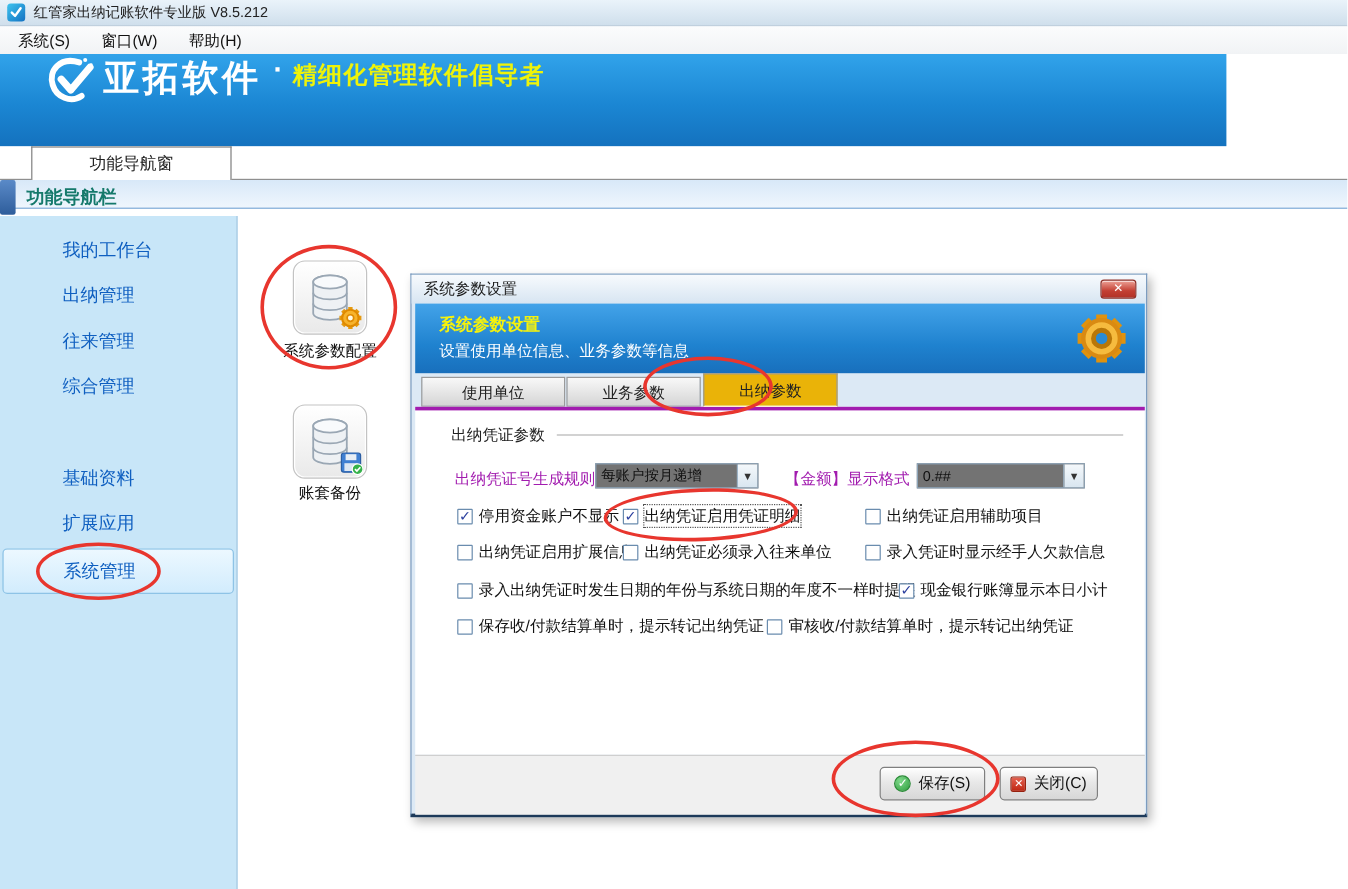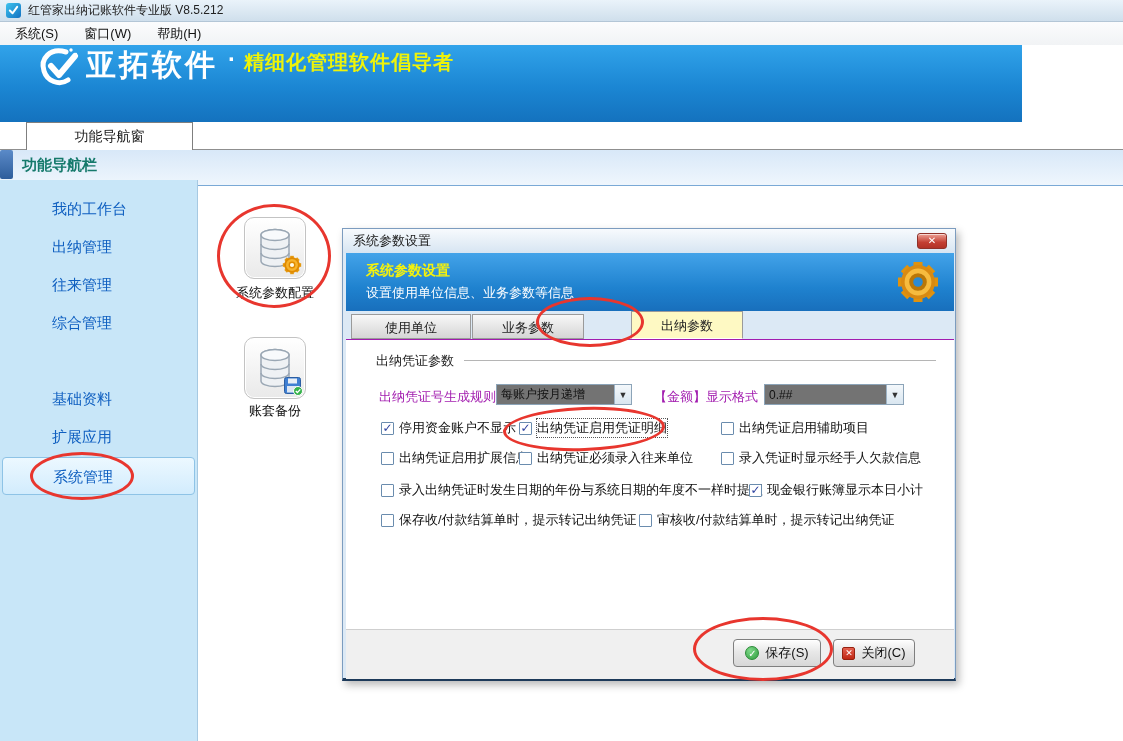--- a/index.html
+++ b/index.html
@@ -29,21 +29,21 @@
   .brand-slogan { color:#eef309; font-size:20px; font-weight:bold; letter-spacing:1px; padding-top:4px; }
 
   
   .tabrow { position:absolute; left:0; top:122px; width:1123px; height:28px; background:#fff;
     border-bottom:1px solid #8f8f8f; }
   .nav-tab { position:absolute; left:5px; top:0; width:167px; height:28px; background:#fff;
     border:1px solid #7f7f7f; border-bottom:none; font-size:14px; color:#222;
     display:flex; align-items:center; justify-content:center;margin-left:21px; }
 
   
-  .navheader { position:absolute; left:0; top:150px; width:1123px; height:36px;
+  .navheader { position:absolute; left:0; top:150px; width:1123px; height:24px;
     background:linear-gradient(180deg,#d8e8f8,#eff6fd); border-bottom:1px solid #7aa9d6; }
   .nav-accent { position:absolute; left:0; top:0; width:13px; height:29px; border-radius:2px;
     background:linear-gradient(180deg,#5a8ac8,#2e5d9b); }
   .nav-caption { position:absolute; left:22px; top:0; height:29px; line-height:29px;
     font-size:15px; font-weight:bold; color:#15796b; }
 
   
   .sidebar { position:absolute; left:0; top:180px; width:198px; height:561px;
     background:#c8e6f8; border-right:1px solid #a6c9e2; }
   .side-item { position:absolute; left:0; width:197px; height:30px; line-height:30px;
@@ -72,24 +72,24 @@
     box-shadow:inset 0 1px 0 rgba(255,255,255,.6); cursor:pointer; }
   .dlg-header { position:absolute; left:3px; top:24px; width:608px; height:58px;
     background:linear-gradient(180deg,#43a3e9 0%,#1f82cf 60%,#186fbc 100%); }
   .dlg-h-title { position:absolute; left:20px; top:9px; font-size:14px; font-weight:bold; color:#f5f20c; }
   .dlg-h-sub { position:absolute; left:20px; top:31px; font-size:13px; color:#fff; }
   .dlg-gear { position:absolute; right:12px; top:5px; }
 
   .dlg-tabs { position:absolute; left:3px; top:82px; width:608px; height:28px; }
   .dlg-tab { position:absolute; top:3px; height:25px; line-height:25px; text-align:center; font-size:13px;
     color:#222; background:linear-gradient(#f8f8f8,#d5d5d5); border:1px solid #9a9a9a; cursor:pointer; }
-  .dlg-tab.active { top:0; height:28px; line-height:27px; background:#fef9c3; border-bottom:1px solid #fff; z-index:2;margin-left:45px; }
+  .dlg-tab.active { top:0; height:28px; line-height:27px; background:#eab308; border-bottom:1px solid #fff; z-index:2; }
 
   .dlg-page { position:absolute; left:3px; top:110px; width:608px; height:290px;
-    background:#fff; border-top:1px solid #a21caf; }
+    background:#fff; border-top:3px solid #a21caf; }
   .grp-label { position:absolute; left:30px; top:12px; font-size:13px; color:#222; }
   .grp-line { position:absolute; left:118px; right:18px; top:20px; border-top:1px solid #b5b5b5; }
 
   .f-label { position:absolute; font-size:13px; color:#a21caf; top:48px; }
   .combo { position:absolute; top:44px; height:21px; background:#737373; border:1px solid #8ca4b8;
     display:flex; align-items:center; cursor:pointer; }
   .combo-val { flex:1; font-size:12px; color:#111; padding-left:4px; white-space:nowrap; overflow:hidden; }
   .combo-arrow { width:17px; height:100%; border-left:1px solid #9db3c6;
     background:linear-gradient(#f4f8fb,#d9e6f0); font-size:9px; color:#333;
     display:flex; align-items:center; justify-content:center; }

